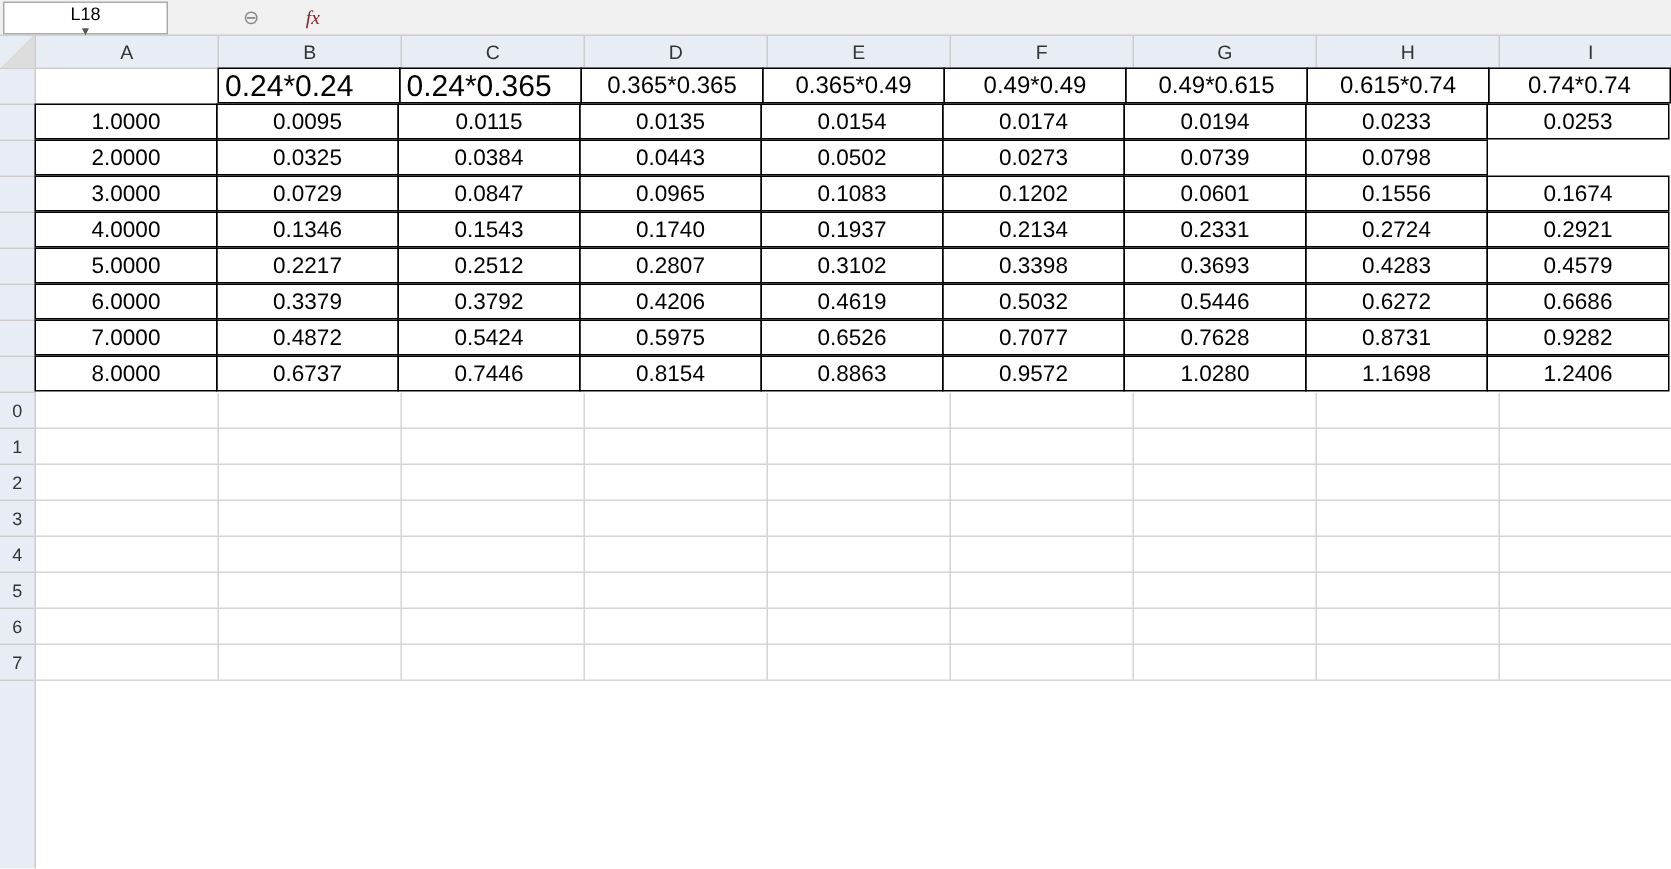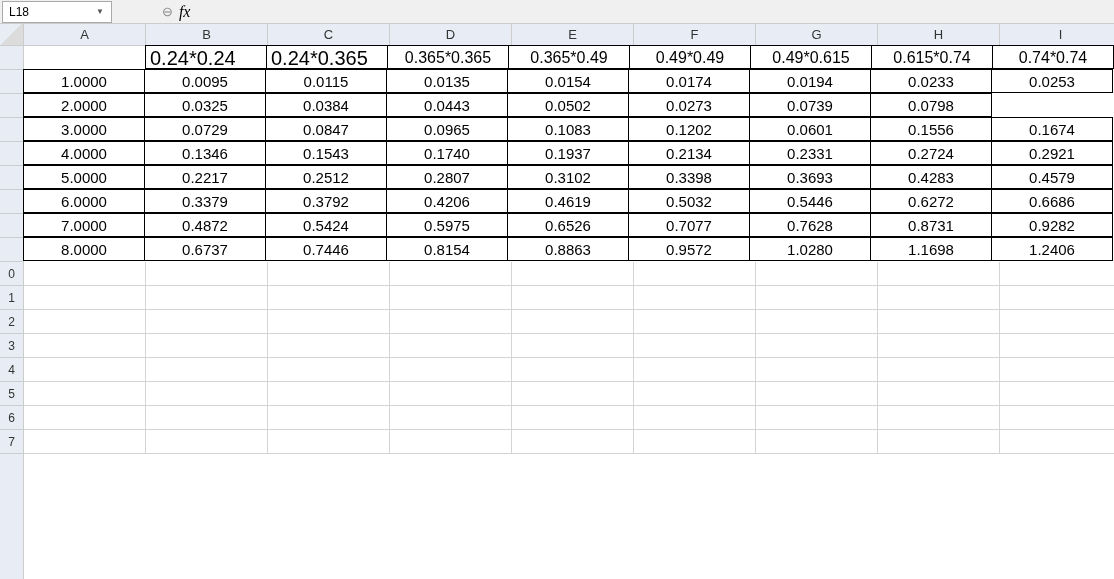--- a/index.html
+++ b/index.html
@@ -22,20 +22,21 @@
     }
     .name-box {
       width: 110px;
       height: 22px;
       background: #fff;
       border: 1px solid #aaa;
       display: flex;
       align-items: center;
       padding: 0 6px;
       margin-left: 2px;
+      flex-direction: column;
     }
     .name-box-text { flex: 1; }
     .name-box-dropdown {
       width: 10px;
       text-align: center;
       color: #555;
       font-size: 8px;
     }
     .fx-area {
       display: flex;
@@ -43,22 +44,23 @@
       margin-left: 50px;
       gap: 6px;
     }
     .fx-icon {
       color: #888;
       font-size: 13px;
     }
     .fx-label {
       font-style: italic;
       font-family: "Times New Roman", serif;
-      color: #000000;
-      font-size: 16px;
+      color: #7f1d1d;
+      font-size: 13px;
+      margin-left: 25px;
     }
     .grid-container {
       display: flex;
       flex-direction: column;
       height: calc(100% - 24px);
     }
     .col-headers {
       display: flex;
       background: #e8edf5;
       border-bottom: 1px solid #ccc;

